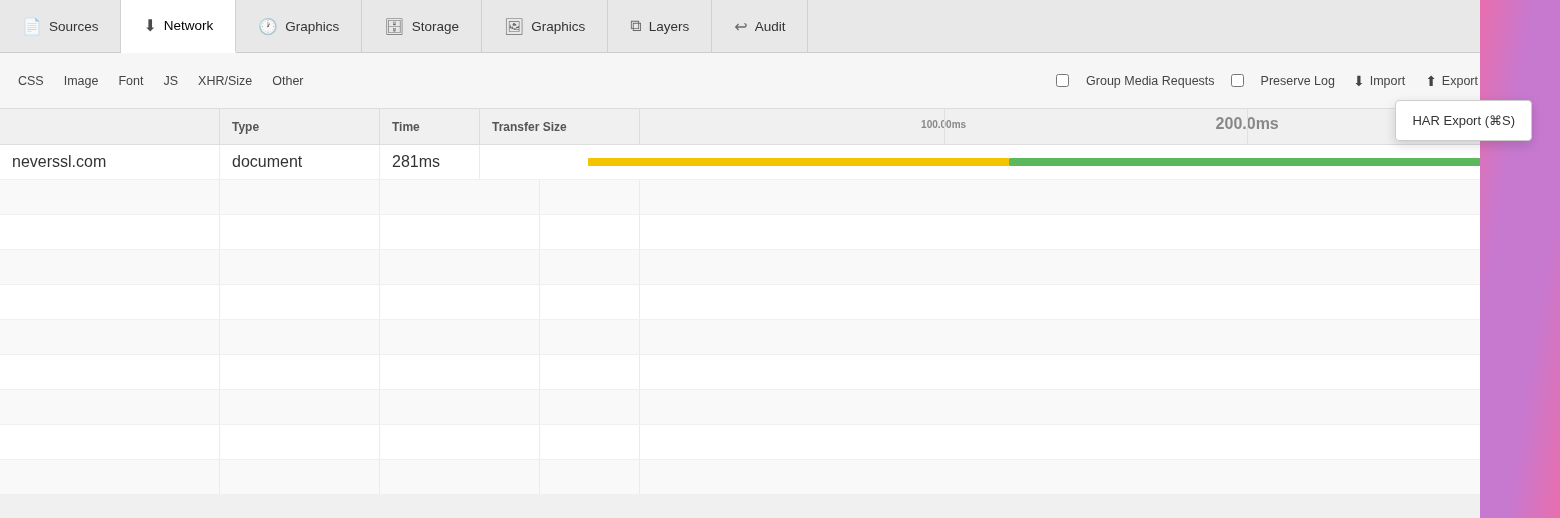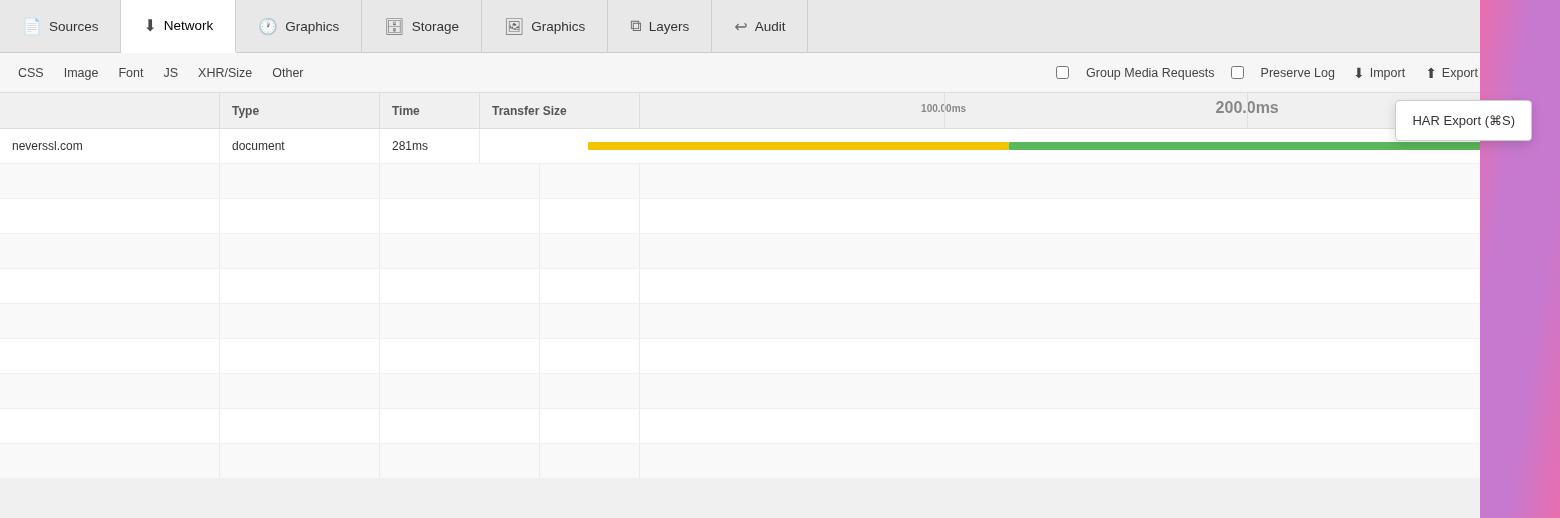--- a/index.html
+++ b/index.html
@@ -64,21 +64,21 @@
       color: #555;
       font-size: 18px;
     }
 
     
     .filter-bar {
       display: flex;
       align-items: center;
       background: #f6f6f6;
       border-bottom: 1px solid #ddd;
-      height: 40px;
+      height: 56px;
       padding: 16px 8px;
       gap: 0;
     }
     .filter-item {
       padding: 4px 10px;
       cursor: pointer;
       color: #444;
       font-size: 12.5px;
       border-radius: 3px;
       white-space: nowrap;
@@ -154,21 +154,21 @@
       display: flex;
       align-items: center;
       border-bottom: 1px solid #f0f0f0;
       height: 35px;
       background: #fff;
     }
     .table-row:nth-child(even) { background: #f9f9f9; }
 
     .td {
       padding: 0 12px;
-      font-size: 12px;
+      font-size: 16px;
       color: #333;
       border-right: 1px solid #ebebeb;
       height: 100%;
       display: flex;
       align-items: center;
       overflow: hidden;
       text-overflow: ellipsis;
       white-space: nowrap;
     }
     .td.waterfall-td {

